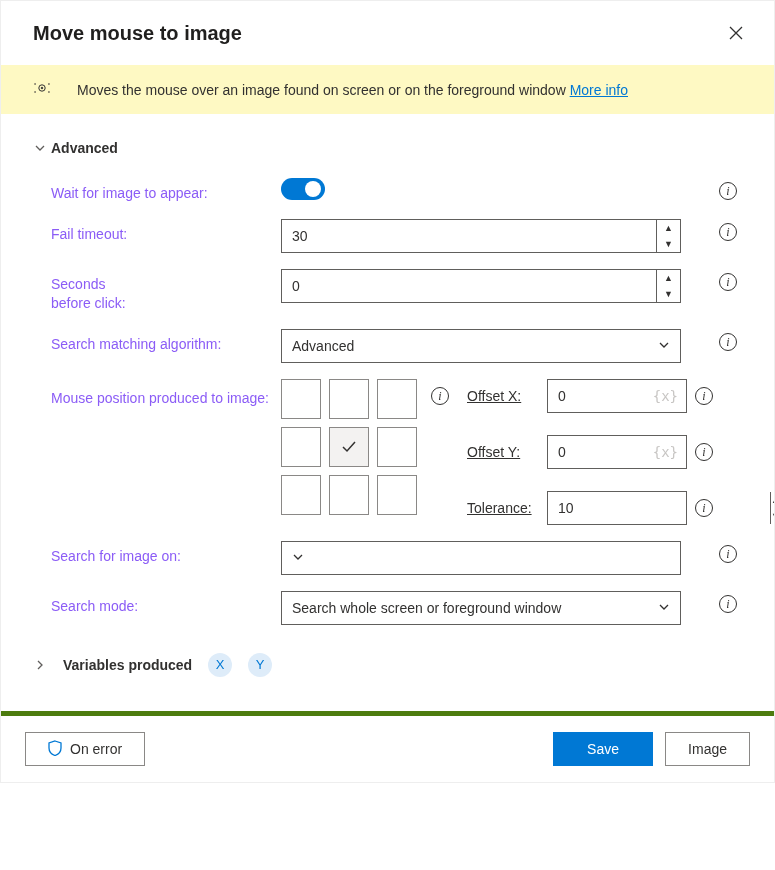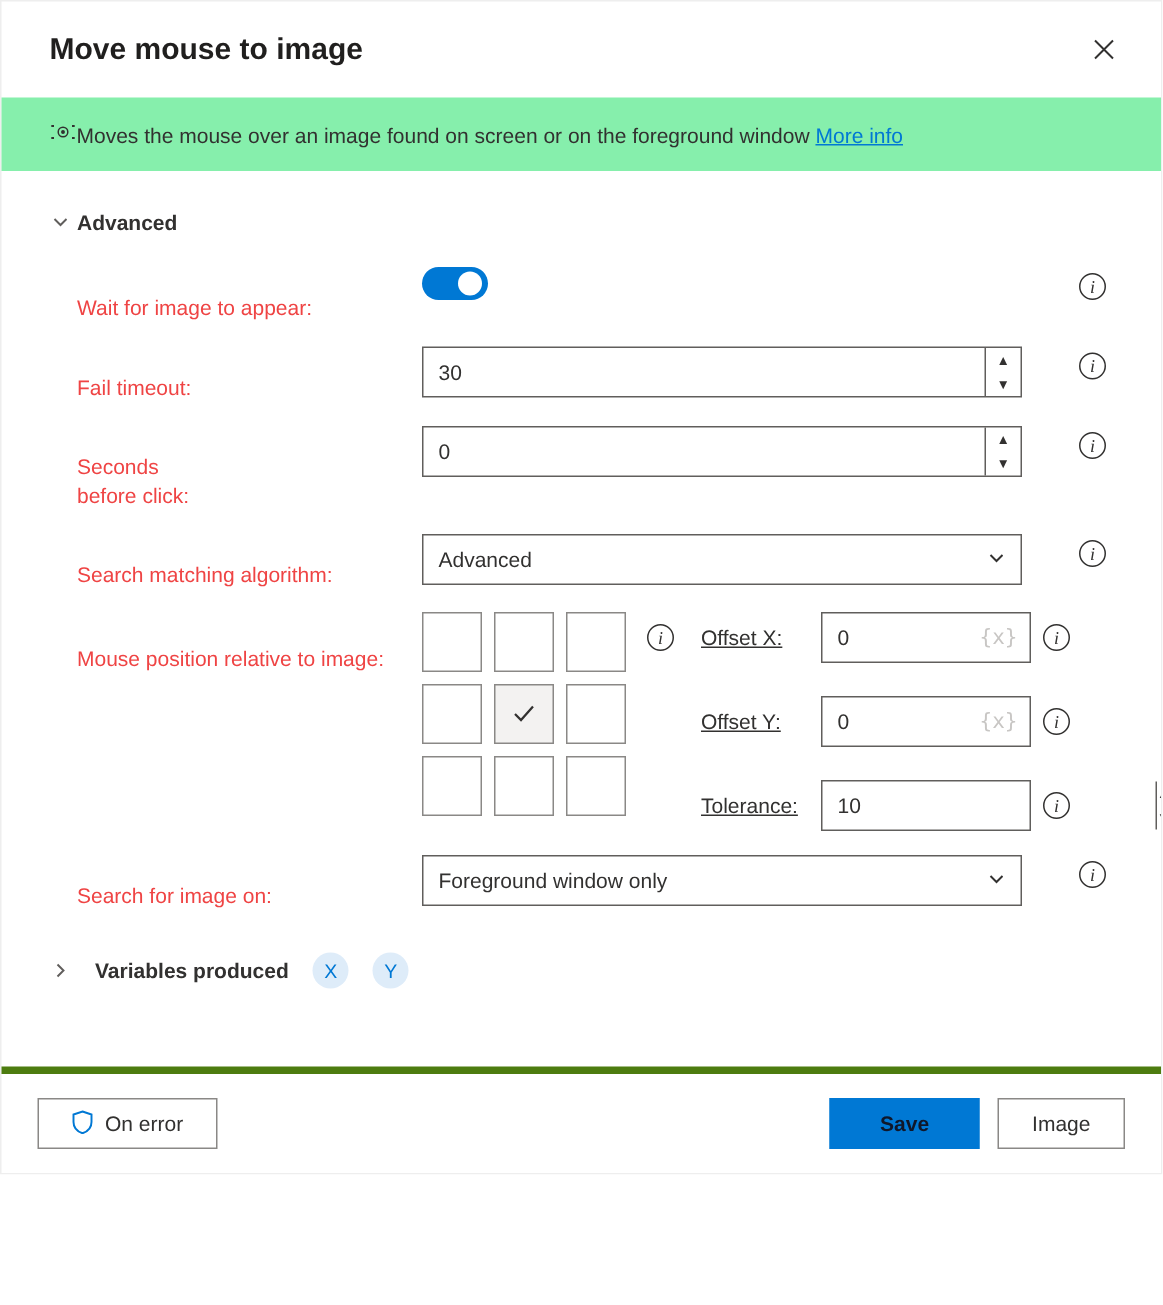--- a/index.html
+++ b/index.html
@@ -30,25 +30,25 @@
     font-weight: 600;
     color: #201f1e;
   }
   .close-btn {
     width: 28px; height: 28px;
     display: flex; align-items: center; justify-content: center;
     cursor: pointer;
     color: #323130;
   }
   .info-bar {
-    background: #86efac;
+    background: #fef9c3;
     padding: 14px 32px;
     display: flex;
     align-items: center;
-    gap: 0;
+    gap: 26px;
     font-size: 14px;
     color: #323130;
   }
   .info-link {
     color: #0078d4;
     text-decoration: underline;
     cursor: pointer;
   }
   .body {
     flex: 1;
@@ -74,23 +74,22 @@
     display: flex;
     align-items: flex-start;
     padding: 8px 0;
     gap: 12px;
   }
   .row-label {
     width: 236px;
     flex-shrink: 0;
     padding-top: 6px;
     padding-left: 18px;
-    color: #ef4444;
+    color: #8b5cf6;
     line-height: 1.35;
-    margin-top: 12px;
   }
   .row-control {
     flex: 1;
     display: flex;
     align-items: center;
     gap: 10px;
   }
   .row-info {
     width: 28px;
     flex-shrink: 0;
@@ -283,22 +282,22 @@
     color: #323130;
     font-size: 14px;
     cursor: pointer;
     display: inline-flex;
     align-items: center;
     gap: 8px;
   }
   .btn.primary {
     background: #0078d4;
     border-color: #0078d4;
-    color: #0f172a;
-    font-weight: 700;
+    color: #ffffff;
+    font-weight: 400;
     min-width: 100px;
     justify-content: center;
   }
   .shield {
     color: #0078d4;
   }
 </style>
 </head>
 <body>
 
@@ -395,21 +394,21 @@
               </svg>
           </span>
         </div>
       </div>
       <div class="row-info">
           <span class="info-icon"></span>
         </div>
     </div>
 
     <div class="row mouse-pos-row">
-      <div class="row-label">Mouse position relative to image:</div>
+      <div class="row-label">Mouse position produced to image:</div>
       <div class="row-control">
         <div class="pos-block">
           <div class="pos-grid">
             <div class="pos-cell"></div>
             <div class="pos-cell"></div>
             <div class="pos-cell"></div>
             <div class="pos-cell"></div>
             <div class="pos-cell selected">
               <svg class="checkmark" width="18" height="18" viewBox="0 0 18 18">
                   <path d="M3 9 L7 13 L15 4" stroke="#323130" stroke-width="1.5" fill="none"></path>
@@ -454,33 +453,48 @@
           </div>
         </div>
       </div>
       <div class="row-info"></div>
     </div>
 
     <div class="row">
       <div class="row-label">Search for image on:</div>
       <div class="row-control">
         <div class="select">
-          <span class="sel-text">Foreground window only</span>
           <span class="sel-chevron">
             <svg width="12" height="12" viewBox="0 0 12 12">
                 <path d="M2 4 L6 8 L10 4" stroke="#323130" stroke-width="1.3" fill="none"></path>
               </svg>
           </span>
         </div>
       </div>
       <div class="row-info">
           <span class="info-icon"></span>
         </div>
     </div>
 
+    <div class="row">
+      <div class="row-label">Search mode:</div>
+      <div class="row-control">
+        <div class="select">
+          <span class="sel-text">Search whole screen or foreground window</span>
+          <span class="sel-chevron">
+            <svg width="12" height="12" viewBox="0 0 12 12">
+                <path d="M2 4 L6 8 L10 4" stroke="#323130" stroke-width="1.3" fill="none"></path>
+              </svg>
+          </span>
+        </div>
+      </div>
+      <div class="row-info">
+          <span class="info-icon"></span>
+        </div>
+    </div>
 
     <div class="var-section">
       <span class="chev">
         <svg width="10" height="10" viewBox="0 0 10 10">
             <path d="M3 1 L7 5 L3 9" stroke="#605e5c" stroke-width="1.3" fill="none"></path>
           </svg>
       </span>
       <span style="font-weight:600">Variables produced</span>
       <span class="var-pill">X</span>
       <span class="var-pill">Y</span>

